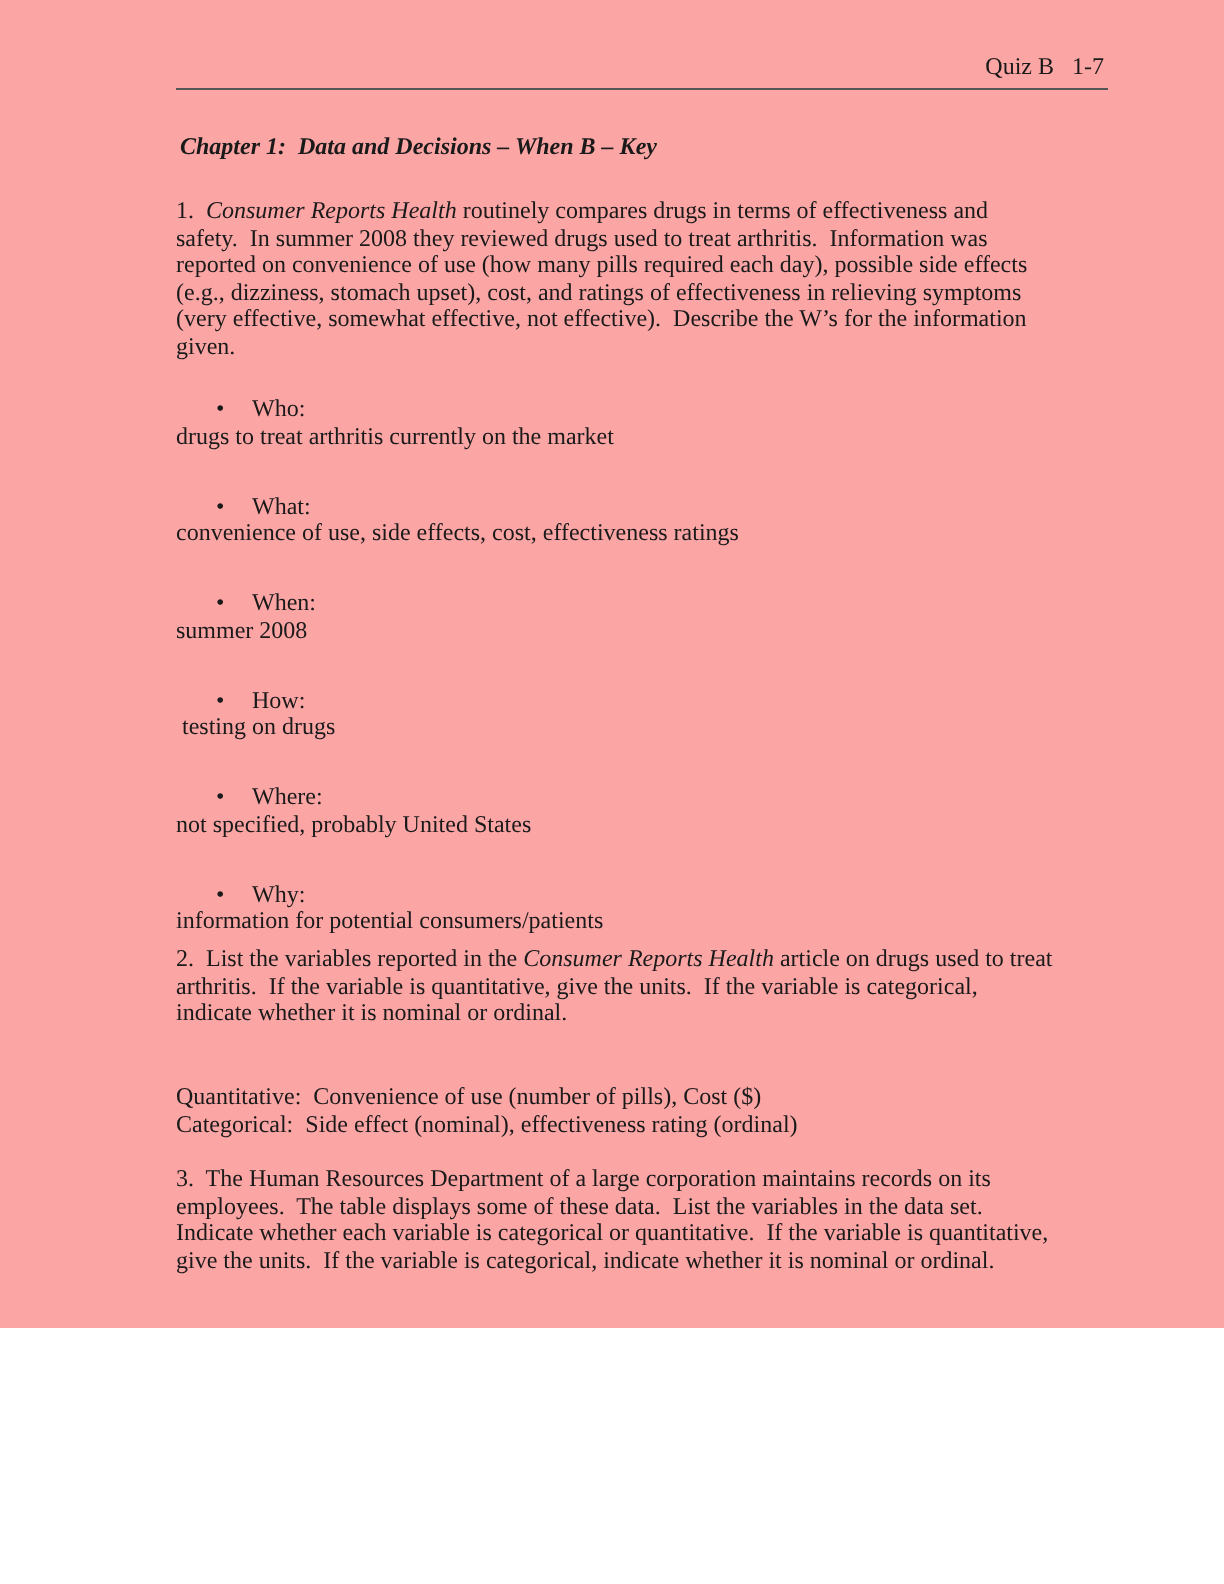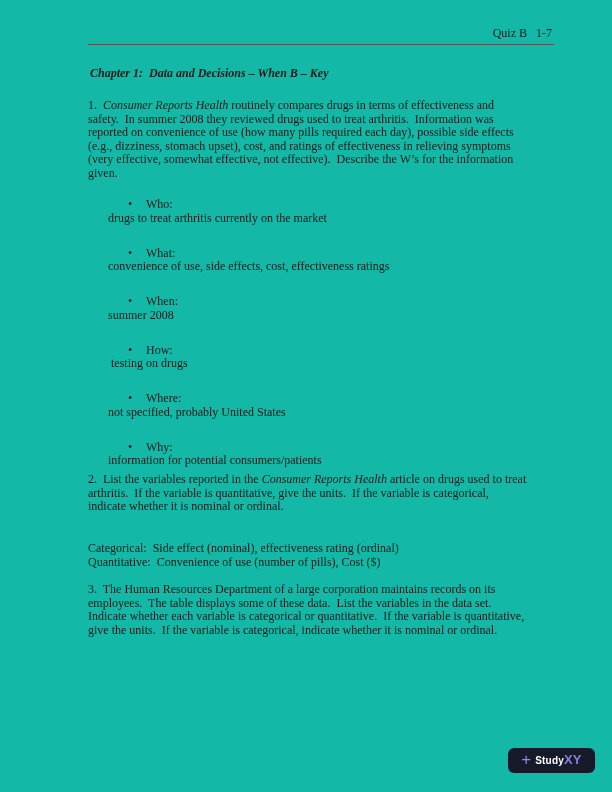--- a/index.html
+++ b/index.html
@@ -3,22 +3,22 @@
 <meta charset="utf-8">
 <style>
   html, body {
     margin: 0;
     padding: 0;
     background: #ffffff;
   }
   .page {
     position: relative;
     width: 612px;
-    height: 792px;
-    background: #14b8a6;
+    height: 664px;
+    background: #fca5a5;
     font-family: "Liberation Serif", "DejaVu Serif", serif;
     font-size: 12px;
     line-height: 13.5px;
     color: #1a1a1a;
     overflow: hidden;
   }
   .pre { white-space: pre-wrap; }
 
   .header-label {
     position: absolute;
@@ -50,21 +50,21 @@
   .para-q2 { top: 473px; }
   .para-q3 { top: 583px; width: 442px; }
   .answers-2 { top: 542px; }
 
   .ws-list {
     position: absolute;
     top: 198px;
     left: 88px;
     width: 440px;
   }
-  .ws-group { margin-bottom: 21.5px; height: 27px; margin-left: 20px; }
+  .ws-group { margin-bottom: 21.5px; height: 27px; }
   .ws-bullet-line { height: 13.5px; }
   .ws-bullet {
     display: inline-block;
     margin-left: 20px;
     width: 18px;
     font-size: 12px;
   }
   .ital { font-style: italic; }
 
   .logo-badge {
@@ -144,22 +144,22 @@
     <div class="ws-group">
       <div class="ws-bullet-line"><span class="ws-bullet">•</span><span>Why:</span></div>
       <div class="pre">information for potential consumers/patients</div>
     </div>
 
   </div>
 
   <div class="para para-q2 pre"><span>2.  List the variables reported in the </span><span class="ital">Consumer Reports Health</span><span> article on drugs used to treat arthritis.  If the variable is quantitative, give the units.  If the variable is categorical, indicate whether it is nominal or ordinal.</span></div>
 
   <div class="para answers-2">
+    <div class="pre">Quantitative:  Convenience of use (number of pills), Cost ($)</div>
     <div class="pre">Categorical:  Side effect (nominal), effectiveness rating (ordinal)</div>
-    <div class="pre">Quantitative:  Convenience of use (number of pills), Cost ($)</div>
   </div>
 
   <div class="para para-q3 pre">3.  The Human Resources Department of a large corporation maintains records on its employees.  The table displays some of these data.  List the variables in the data set.  Indicate whether each variable is categorical or quantitative.  If the variable is quantitative, give the units.  If the variable is categorical, indicate whether it is nominal or ordinal.</div>
 
   <div class="logo-badge">
     <span class="logo-plus">+</span>
     <span><span class="logo-study">Study</span><span class="logo-xy">XY</span></span>
   </div>
 
 </div>

